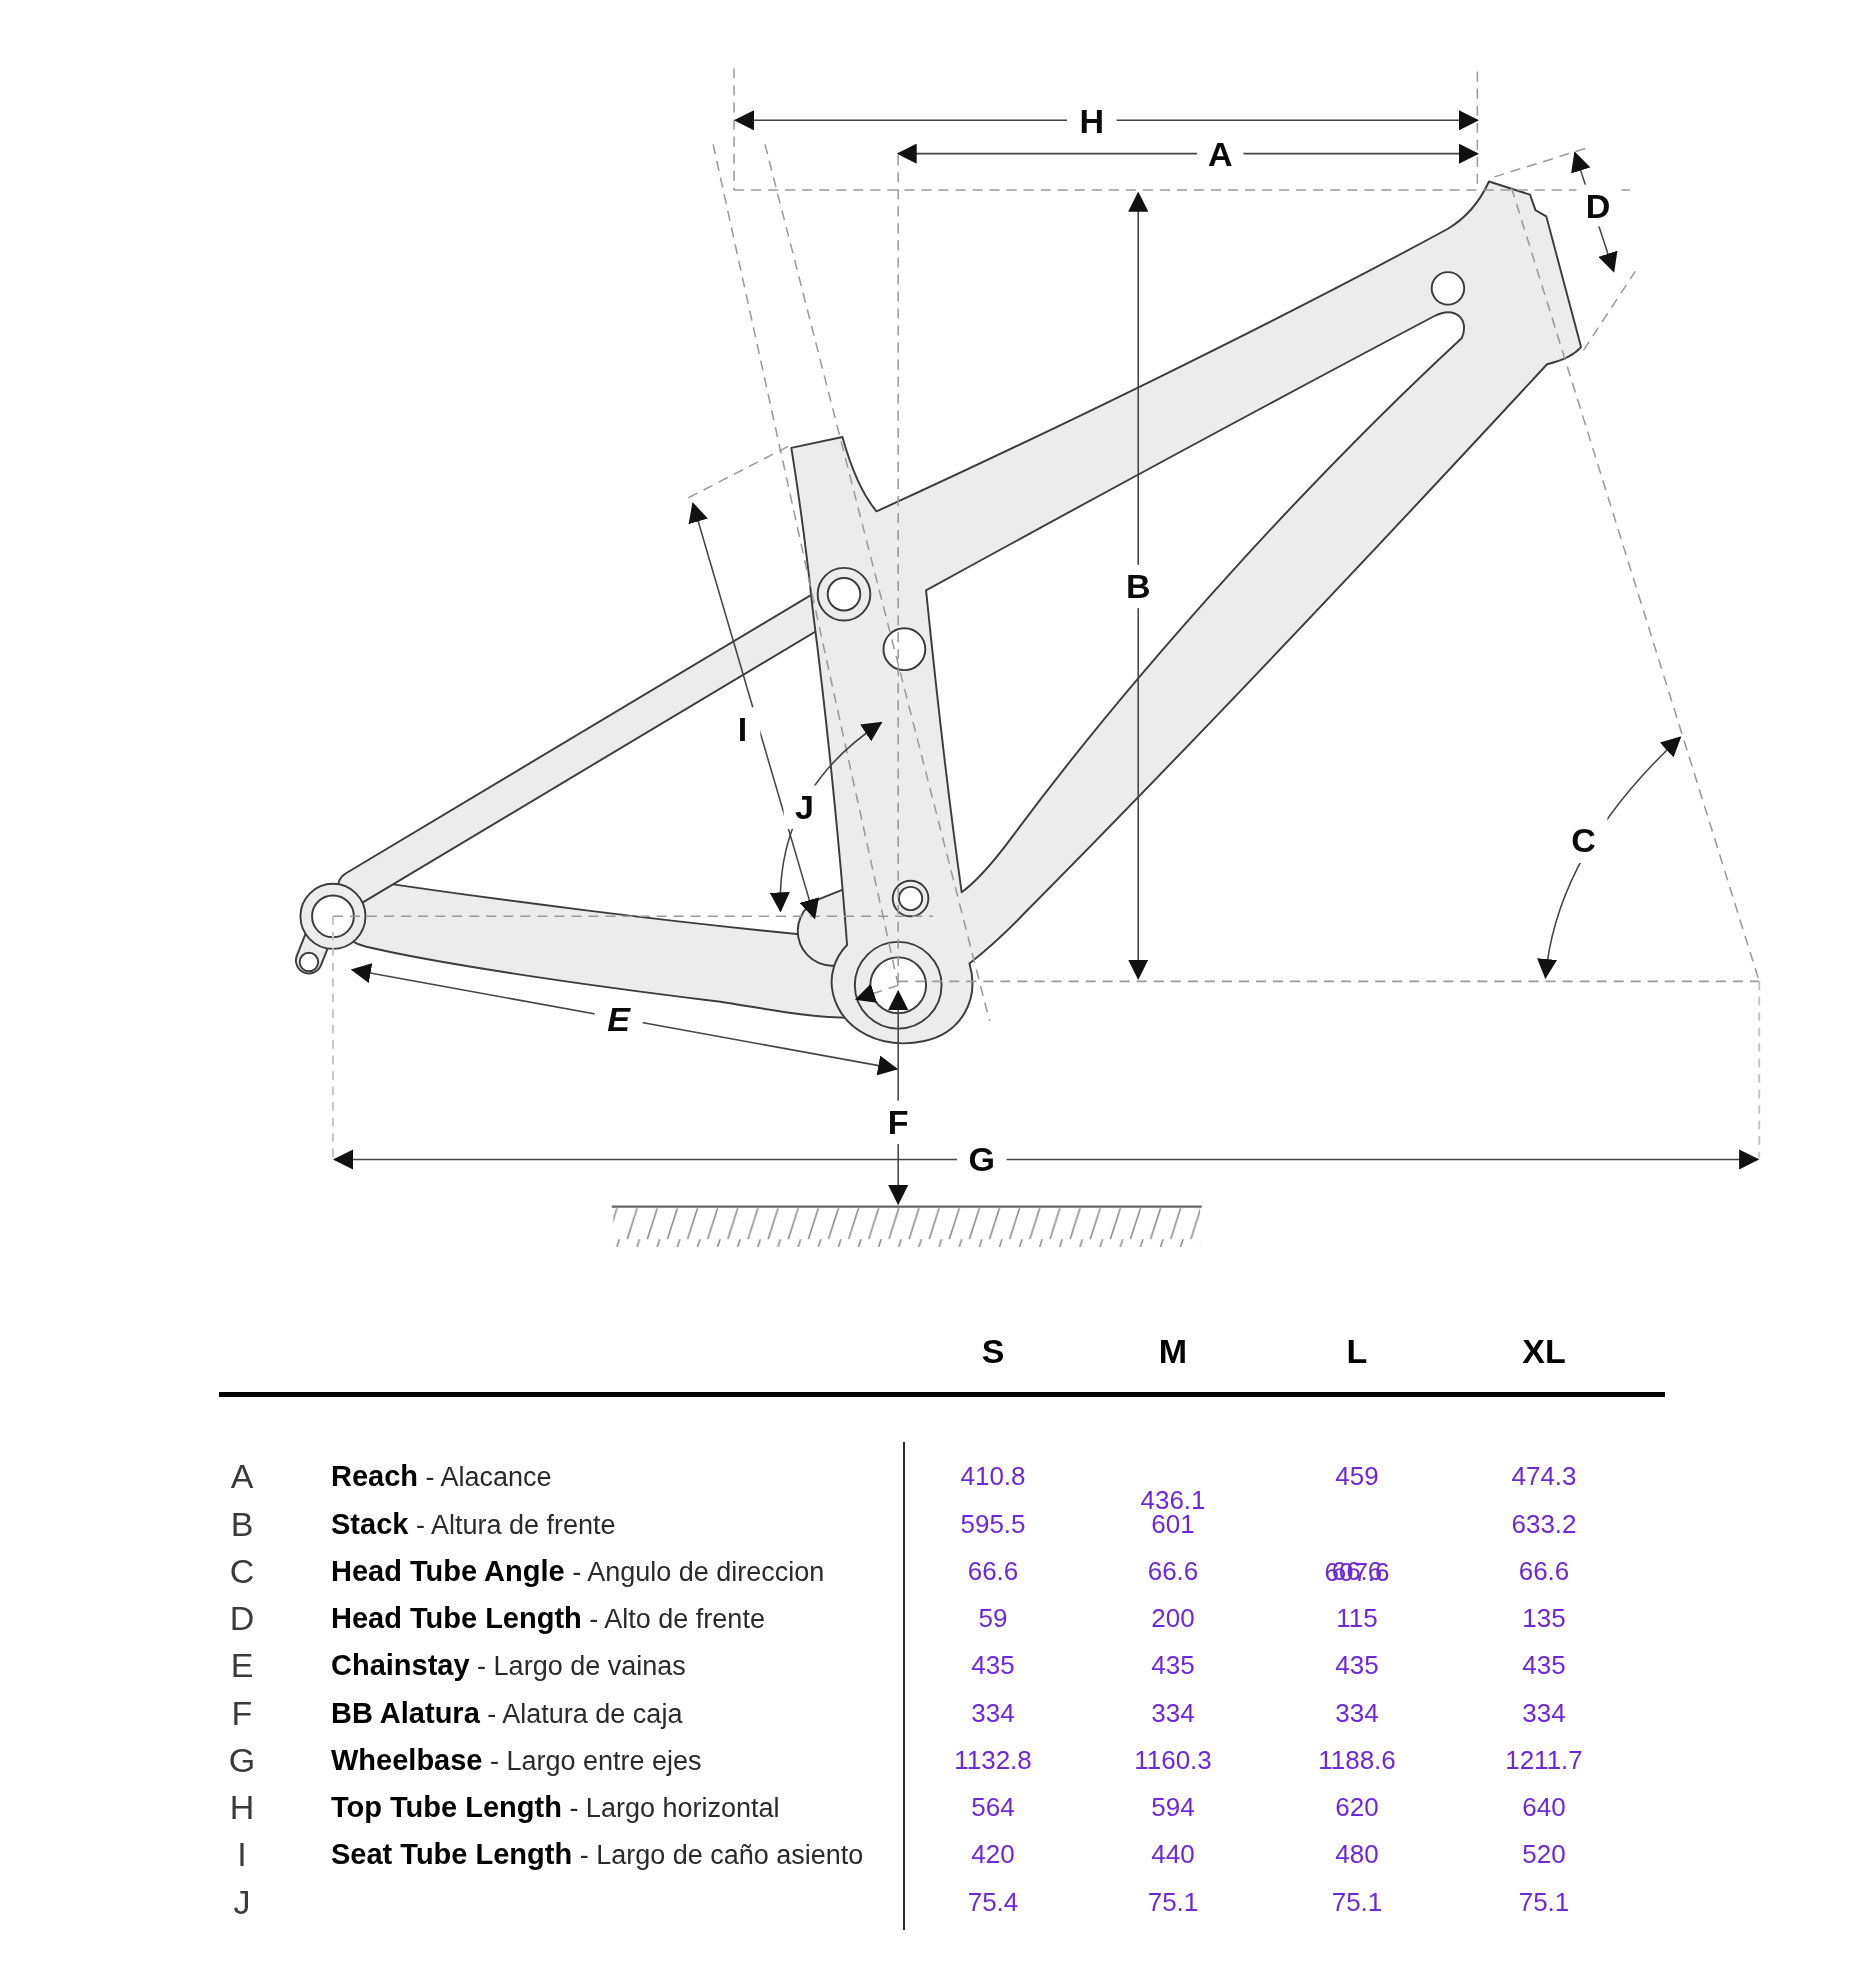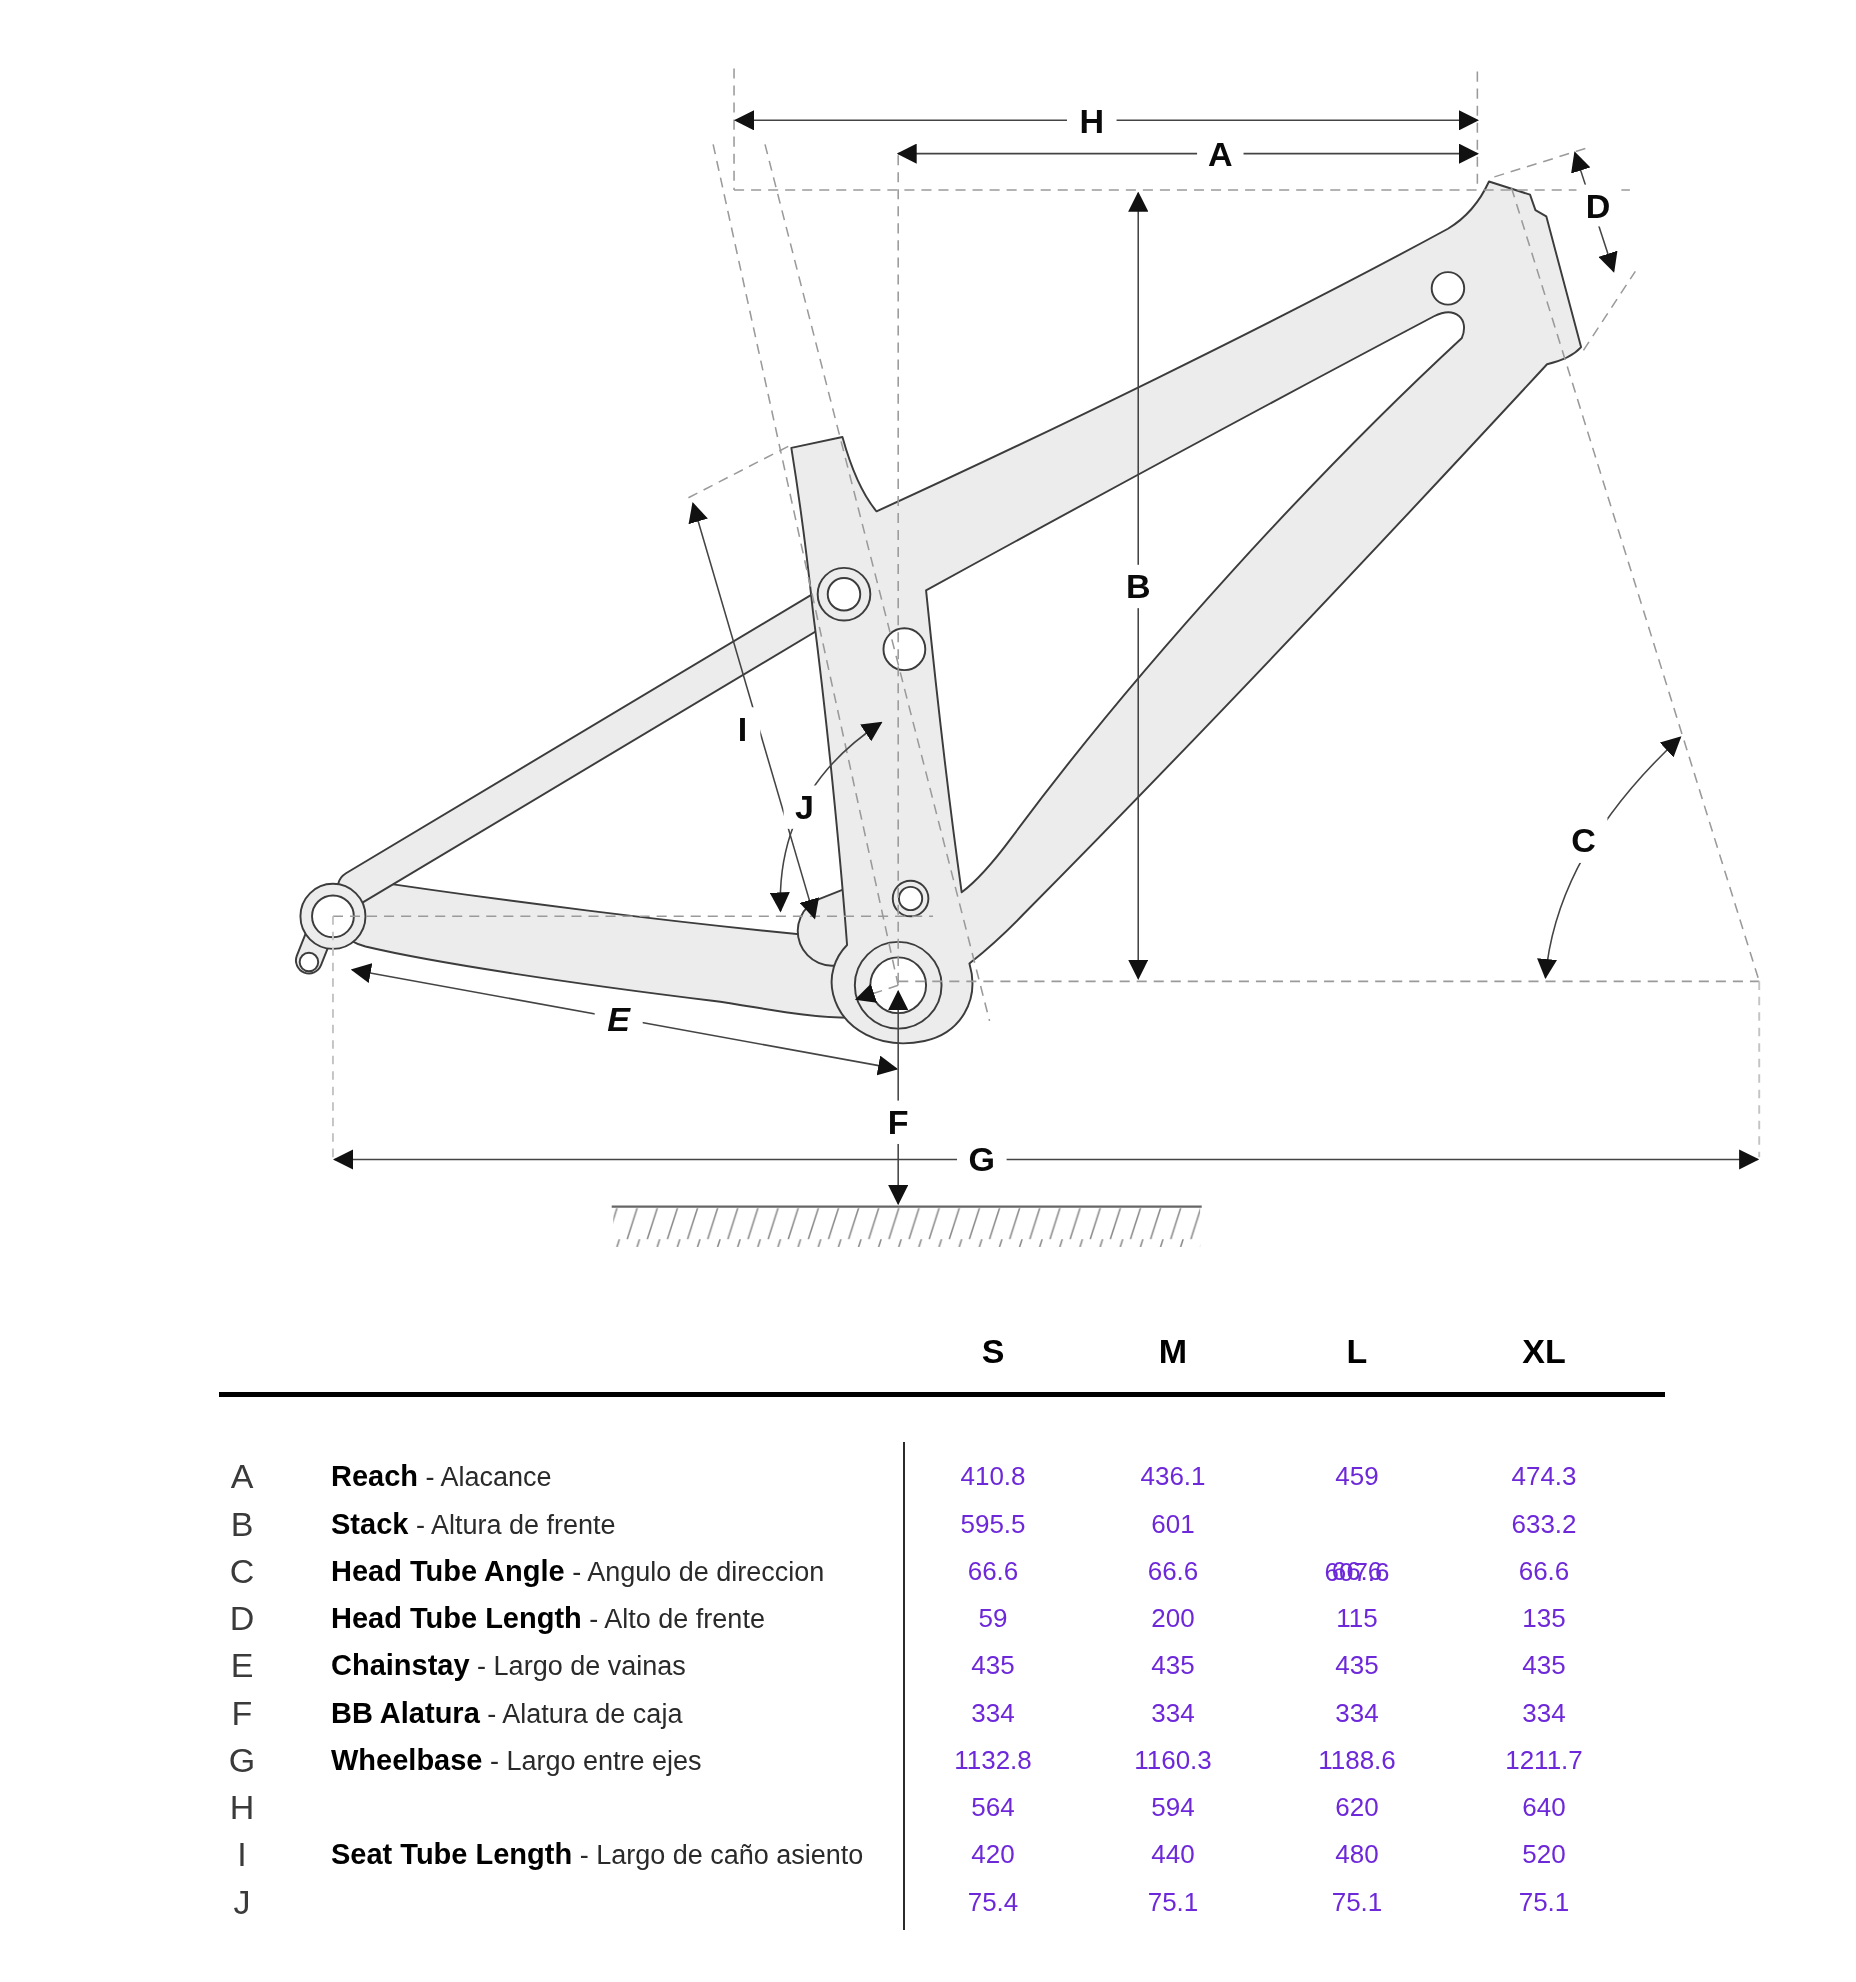--- a/index.html
+++ b/index.html
@@ -187,21 +187,21 @@
         <span class="size-head" style="left: 1357px; top: 1351px;">L</span>
         <span class="size-head" style="left: 1544px; top: 1351px;">XL</span>
       </div>
     <div id="header-rule"></div>
     <div id="col-divider"></div>
     <div id="rows">
         <div class="grow" style="top: 1452px;">
           <span class="rletter">A</span>
           <span class="rname"><b>Reach</b> - Alacance</span>
           <span class="rval" style="left: 993px;">410.8</span>
-          <span class="rval" style="left: 1173px;">436.1</span>
+          <span class="rval" style="left: 1173px; margin-top: 24px;">436.1</span>
           <span class="rval" style="left: 1357px;">459</span>
           <span class="rval" style="left: 1544px;">474.3</span>
         </div>
         <div class="grow" style="top: 1500px;">
           <span class="rletter">B</span>
           <span class="rname"><b>Stack</b> - Altura de frente</span>
           <span class="rval" style="left: 993px;">595.5</span>
           <span class="rval" style="left: 1173px;">601</span>
           <span class="rval" style="left: 1357px; margin-top: 48px;">607.6</span>
           <span class="rval" style="left: 1544px;">633.2</span>
@@ -241,20 +241,21 @@
         <div class="grow" style="top: 1736px;">
           <span class="rletter">G</span>
           <span class="rname"><b>Wheelbase</b> - Largo entre ejes</span>
           <span class="rval" style="left: 993px;">1132.8</span>
           <span class="rval" style="left: 1173px;">1160.3</span>
           <span class="rval" style="left: 1357px;">1188.6</span>
           <span class="rval" style="left: 1544px;">1211.7</span>
         </div>
         <div class="grow" style="top: 1783px;">
           <span class="rletter">H</span>
+          <span class="rname"><b>Top Tube Length</b> - Largo horizontal</span>
           <span class="rval" style="left: 993px;">564</span>
           <span class="rval" style="left: 1173px;">594</span>
           <span class="rval" style="left: 1357px;">620</span>
           <span class="rval" style="left: 1544px;">640</span>
         </div>
         <div class="grow" style="top: 1830px;">
           <span class="rletter">I</span>
           <span class="rname"><b>Seat Tube Length</b> - Largo de caño asiento</span>
           <span class="rval" style="left: 993px;">420</span>
           <span class="rval" style="left: 1173px;">440</span>

